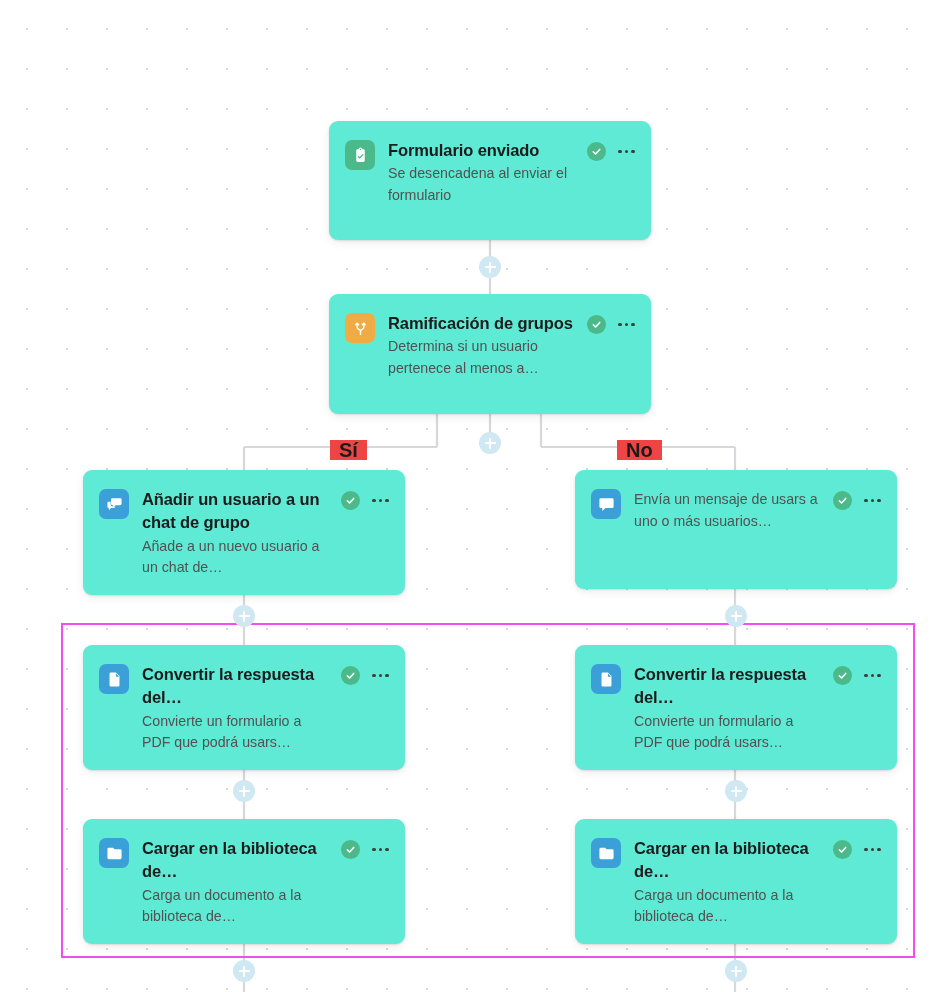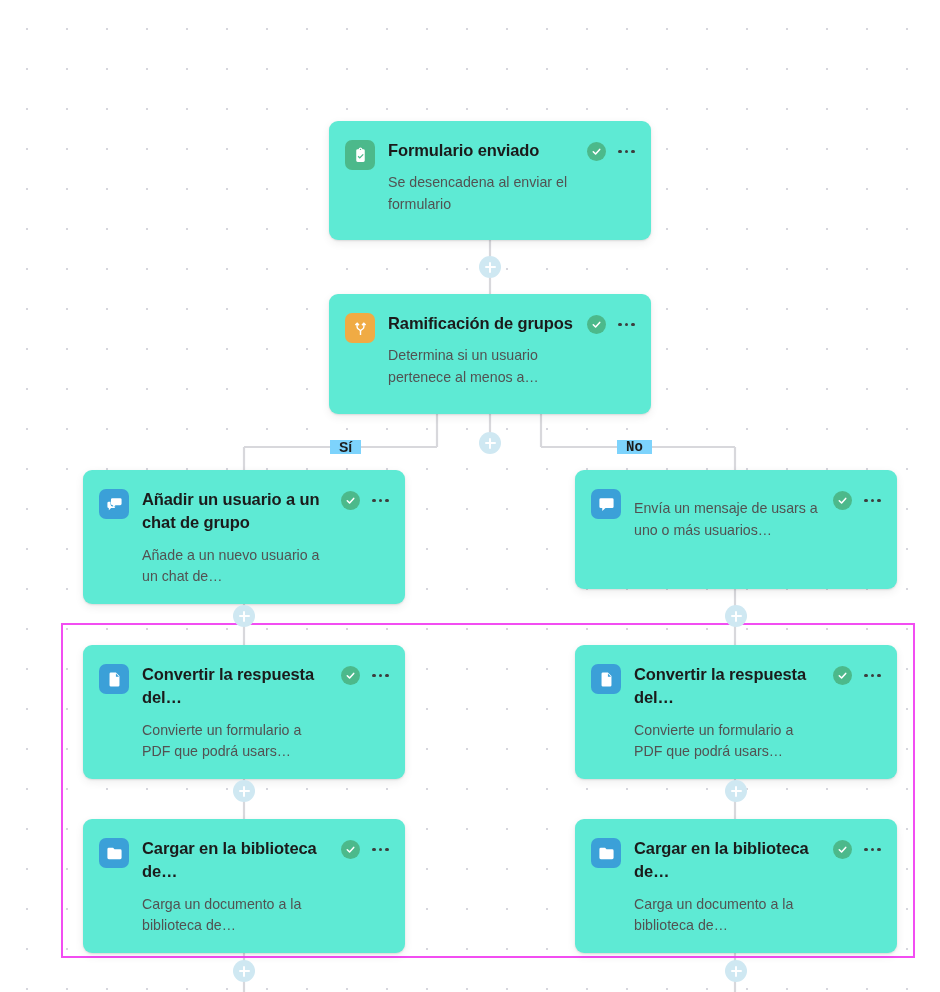--- a/index.html
+++ b/index.html
@@ -82,21 +82,21 @@
     font-weight: bold;
     color: #1b1b1b;
     line-height: 1.42;
     letter-spacing: -0.1px;
   }
 
   .node-desc {
     font-size: 14.2px;
     color: #525252;
     line-height: 1.52;
-    margin-top: 10px;
+    margin-top: 1px;
   }
 
   .node-actions {
     flex: 0 0 auto;
     display: flex;
     align-items: center;
     gap: 12px;
     padding-left: 8px;
     margin-top: 3px;
   }
@@ -144,24 +144,24 @@
     position: absolute;
     background: #ffffff;
     border-radius: 1px;
   }
   .plus-btn::before { width: 11px; height: 2.6px; }
   .plus-btn::after  { width: 2.6px; height: 11px; }
 
   
   .branch-label {
     position: absolute;
-    font-size: 14px;
+    font-size: 20px;
     font-weight: bold;
     color: #1b1b1b;
-    background: #7dd3fc;
+    background: #ef4444;
     padding: 0 9px;
     line-height: 1;
     z-index: 8;
   }
 </style>
 </head>
 <body>
 
 <div id="canvas">
 
@@ -187,21 +187,21 @@
       <line x1="735" y1="764" x2="735" y2="819"></line>
       <line x1="735" y1="938" x2="735" y2="992"></line>
 
       <line x1="490" y1="414" x2="490" y2="447"></line>
     </g>
   </svg>
 
   <div class="selection-box" style="left: 61px; top: 623px; width: 854px; height: 335px; border-color: rgb(242, 77, 242);"></div>
 
   <div class="branch-label" style="left: 330px; top: 440px;">Sí</div>
-  <div class="branch-label" style="left: 617px; top: 440px; font-family: Liberation Mono, monospace;">No</div>
+  <div class="branch-label" style="left: 617px; top: 440px;">No</div>
 
 <div class="node" style="left: 329px; top: 121px; width: 322px; min-height: 119px;">
       <div class="node-row">
         <div class="node-icon" style="background:#4cb98b">
           <svg width="17" height="17" viewBox="0 0 24 24">
             <path fill="#ffffff" d="M16 3h-1.2a2.9 2.9 0 0 0-5.6 0H8a2 2 0 0 0-2 2v14a2 2 0 0 0 2 2h8a2 2 0 0 0 2-2V5a2 2 0 0 0-2-2zm-4-.6a1 1 0 1 1 0 2 1 1 0 0 1 0-2zm-1 14.2-3-3 1.3-1.3L11 14l4.2-4.2 1.3 1.3z"></path>
           </svg>
         </div>
         <div class="node-body">
           <div class="node-title">Formulario enviado</div>

